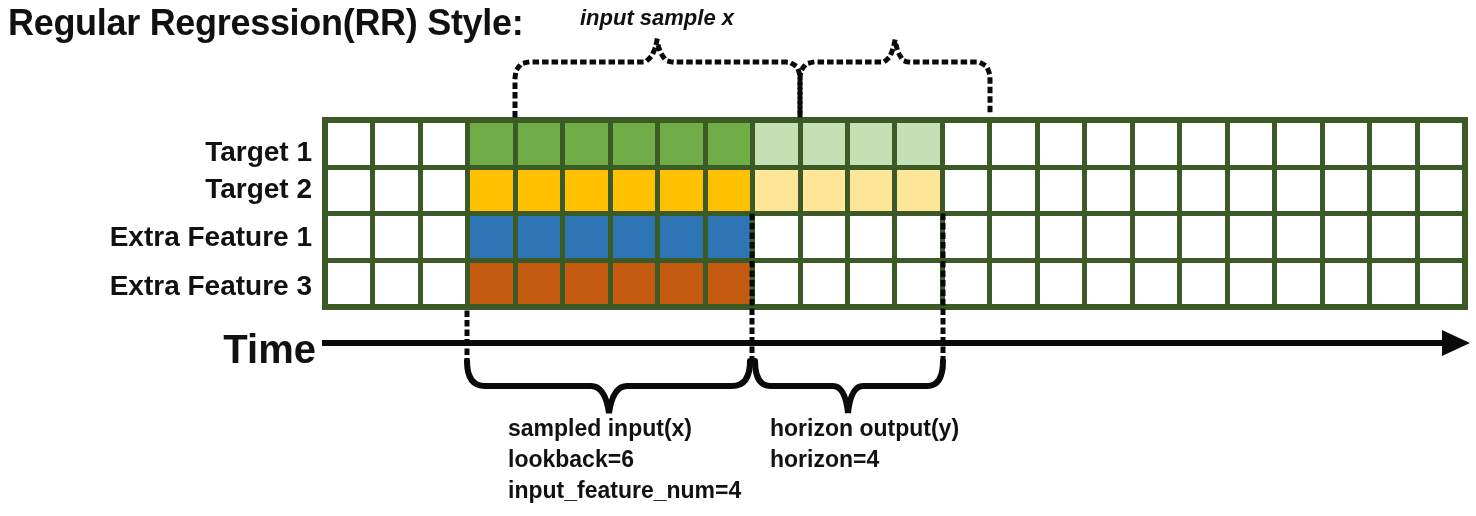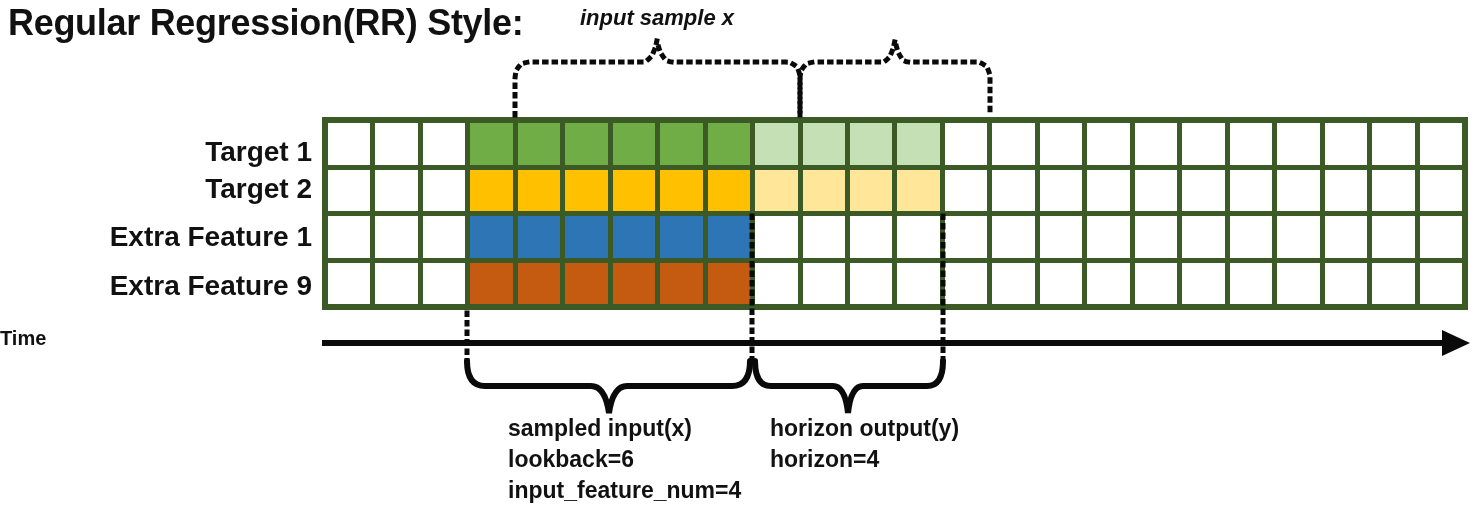--- a/index.html
+++ b/index.html
@@ -14,22 +14,22 @@
     position:absolute;top:5px;width:240px;text-align:center;
     font-size:22px;font-weight:700;font-style:italic;
   }
   .brace-label.x{left:537px;}
   .brace-label.y{left:775px;}
   .row-label{
     position:absolute;left:0;width:312px;height:48px;line-height:48px;
     text-align:right;font-size:28px;font-weight:700;white-space:nowrap;
   }
   .time-label{
-    position:absolute;left:0;top:327px;width:300px;
-    font-size:20px;font-weight:700;
+    position:absolute;left:16px;top:327px;width:300px;text-align:right;
+    font-size:40px;font-weight:700;
   }
   .ts-grid{
     position:absolute;left:322px;top:117px;width:1146px;height:193px;
     box-sizing:border-box;display:grid;
     grid-template-columns:repeat(24,1fr);grid-template-rows:repeat(4,1fr);
     gap:5px;padding:6px;
   }
   .cell{width:100%;height:100%;}
   svg.overlay{position:absolute;left:0;top:0;pointer-events:none;}
   .dotted{fill:none;stroke:#0a0a0a;stroke-width:5;stroke-dasharray:1.5 8;stroke-linecap:square;}
@@ -44,21 +44,21 @@
 
 <div class="canvas">
 
   <div class="title">Regular Regression(RR) Style:</div>
 
   <div class="brace-label x">input sample x</div>
 
   <div class="row-label" style="top:128px">Target 1</div>
   <div class="row-label" style="top:165px">Target 2</div>
   <div class="row-label" style="top:213px">Extra Feature 1</div>
-  <div class="row-label" style="top:262px">Extra Feature 9</div>
+  <div class="row-label" style="top:262px">Extra Feature 3</div>
 
   <div class="ts-grid" style="background: rgb(59, 90, 37);">
       <div class="cell" style="background: rgb(255, 255, 255);"></div>
       <div class="cell" style="background: rgb(255, 255, 255);"></div>
       <div class="cell" style="background: rgb(255, 255, 255);"></div>
       <div class="cell" style="background: rgb(112, 173, 71);"></div>
       <div class="cell" style="background: rgb(112, 173, 71);"></div>
       <div class="cell" style="background: rgb(112, 173, 71);"></div>
       <div class="cell" style="background: rgb(112, 173, 71);"></div>
       <div class="cell" style="background: rgb(112, 173, 71);"></div>

